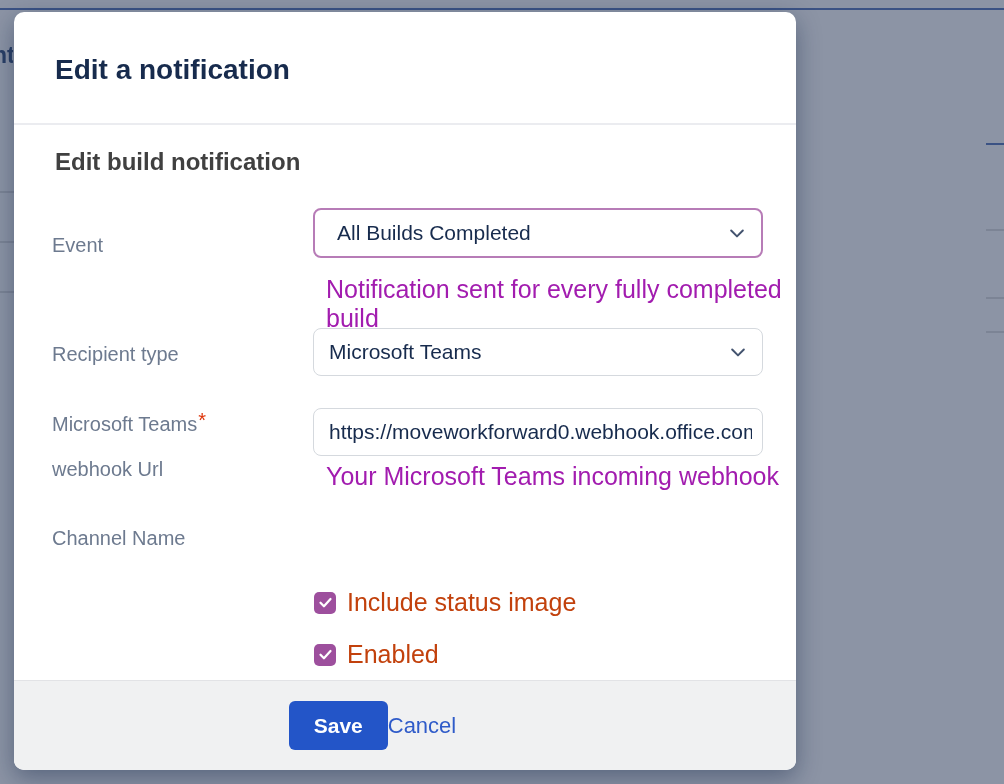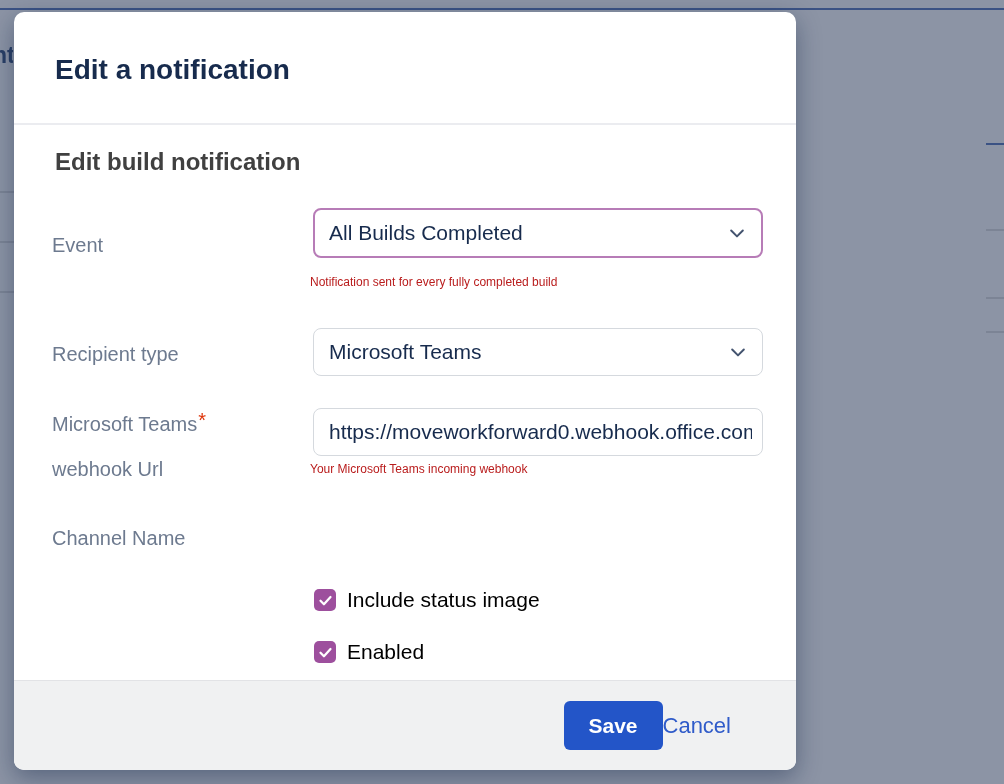--- a/index.html
+++ b/index.html
@@ -46,44 +46,44 @@
   }
   .select-box, .text-input {
     position:absolute; left:299px; width:450px; height:48px;
     border:1px solid #d5d9de; border-radius:8px; background:#fff;
     font-family:"Liberation Sans", sans-serif;
     font-size:21px; color:#172b4d;
     padding:0 40px 0 15px;
     display:flex; align-items:center;
     white-space:nowrap; overflow:hidden;
   }
-  .select-box.focused { border:2px solid #b77cb7; height:50px; padding-left:14px; }
+  .select-box.focused { border:2px solid #b77cb7; height:50px; padding-left:22px; }
   .text-input { padding-right:10px; }
   input.text-input { display:block; line-height:46px;margin-top:8px; }
   .chevron {
     position:absolute; right:14px; top:50%; transform:translateY(-50%);
     width:20px; height:20px; pointer-events:none;
   }
   .helper {
-    position:absolute; left:296px;
-    font-size:12px; color:#b91c1c;
+    position:absolute; left:312px;
+    font-size:25px; color:#a21caf;
   }
   
   .check-row { position:absolute; left:300px; display:flex; align-items:center; }
   .checkbox {
     width:22px; height:22px; border-radius:5px; background:#9d4f9d;
     display:flex; align-items:center; justify-content:center; flex:none;
   }
-  .check-label { margin-left:11px; font-size:21px; color:#000000; }
+  .check-label { margin-left:11px; font-size:25px; color:#c2410c; }
   
   .modal-footer {
     position:absolute; left:0; bottom:0; width:100%; height:90px;
     background:#f0f1f2; border-top:1px solid #e2e3e6;
     border-radius:0 0 10px 10px;
-    display:flex; align-items:center; justify-content:flex-end;
+    display:flex; align-items:center; justify-content:center;
     padding-right:63px;
   }
   .save-btn {
     min-width:99px; height:49px; border:none; border-radius:6px;
     background:#2355c8; color:#ffffff; font-size:21px; font-weight:700;
     font-family:"Liberation Sans", sans-serif; cursor:pointer;
     padding:0 22px;
   }
   .cancel-link {
     margin-right:2px;

